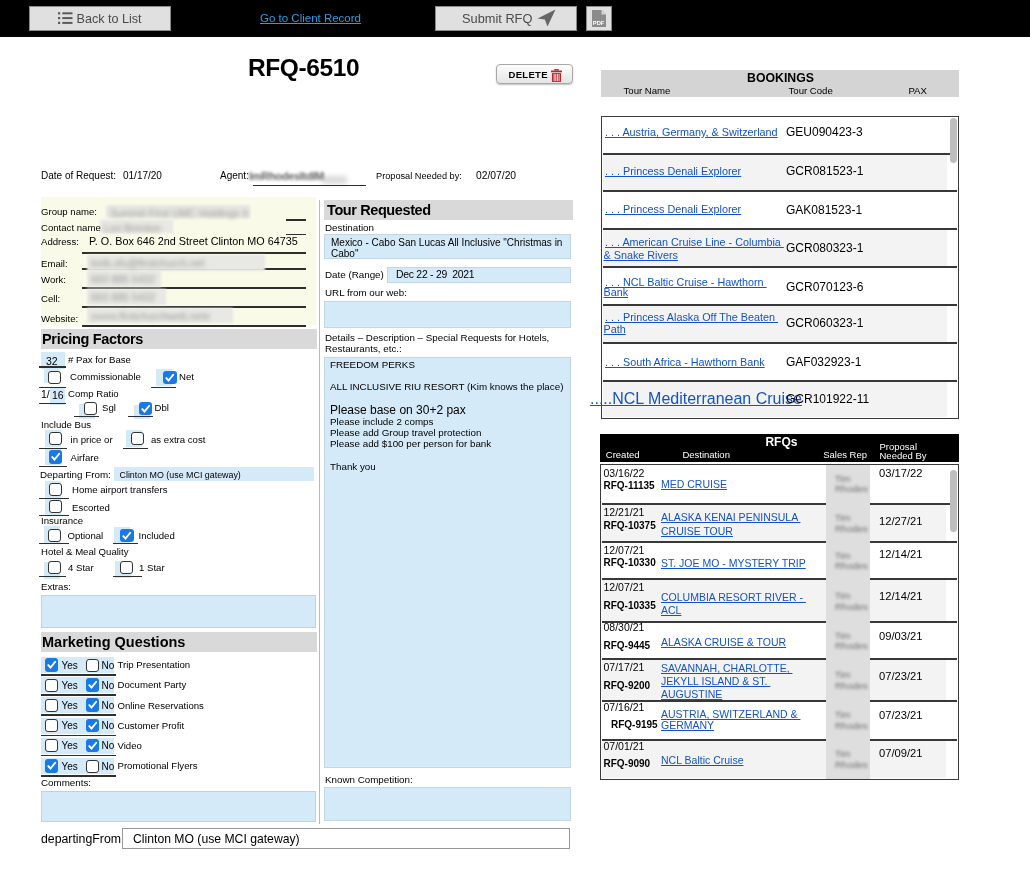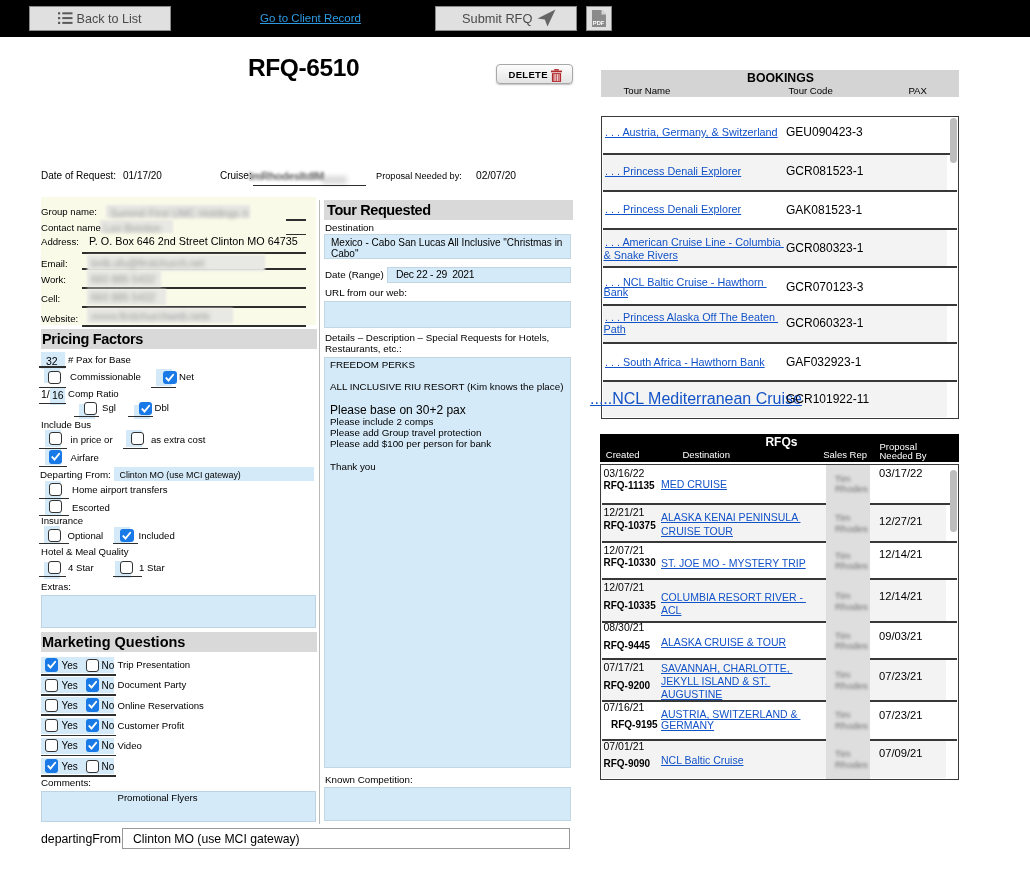--- a/index.html
+++ b/index.html
@@ -53,21 +53,21 @@
     <g stroke="#fff" stroke-width="0.9">
       <line x1="3.4" y1="5.4" x2="3.4" y2="13"></line>
       <line x1="5.2" y1="5.4" x2="5.2" y2="13"></line>
       <line x1="7" y1="5.4" x2="7" y2="13"></line>
       <line x1="8.8" y1="5.4" x2="8.8" y2="13"></line>
     </g>
   </svg>
 <div class="t b" style="left:508.5px;top:68.5px;font-size:9.5px;line-height:11.5px;letter-spacing:0.3px;">DELETE</div>
 <div class="t" style="left:41px;top:170.3px;font-size:10px;line-height:12px;">Date of Request:</div>
 <div class="t" style="left:123px;top:170.3px;font-size:10px;line-height:12px;">01/17/20</div>
-<div class="t" style="left:220px;top:170.3px;font-size:10px;line-height:12px;">Cruise:</div>
+<div class="t" style="left:220px;top:170.3px;font-size:10px;line-height:12px;">Agent:</div>
 <div class="ln" style="left:253px;top:184.5px;width:112.5px;"></div>
 <div class="bl b" style="left:249px;top:169.5px;font-size:11px;line-height:13px;width:76px;color:#606060;filter:blur(1.6px);letter-spacing:-0.3px;">ImRhodesItdIM</div>
 <div class="" style="left:322px;top:176px;width:25px;height:8px;background:#dadada;filter:blur(2.5px);"></div>
 <div class="t" style="left:376px;top:170.6px;font-size:9.2px;line-height:11.2px;">Proposal Needed by:</div>
 <div class="t" style="left:476px;top:170px;font-size:10.3px;line-height:12.3px;">02/07/20</div>
 <div class="" style="left:41px;top:197px;width:275px;height:128px;background:#fafae9;"></div>
 <div class="t" style="left:41px;top:206.2px;font-size:9.6px;line-height:11.6px;">Group name:</div>
 <div class="t" style="left:41px;top:221.8px;font-size:9.6px;line-height:11.6px;">Contact name</div>
 <div class="t" style="left:41px;top:235.7px;font-size:9.6px;line-height:11.6px;">Address:</div>
 <div class="t" style="left:41px;top:258.2px;font-size:9.6px;line-height:11.6px;">Email:</div>
@@ -241,21 +241,21 @@
 <div class="f" style="left:41px;top:758.0px;width:72.5px;height:16px;"></div>
 <div class="cbc" style="left:44.5px;top:759.0px;">
     <svg class="chk" width="11.5" height="11.5" viewBox="0 0 13 13">
       <path d="M2.6 6.9 L5.1 9.6 L10.4 3.1" stroke="#fff" stroke-width="2.2" fill="none" stroke-linecap="round"></path>
     </svg>
   </div>
 <div class="t" style="left:61.5px;top:760.6px;font-size:10px;line-height:12px;">Yes</div>
 <div class="cb" style="left:86px;top:759.5px;"></div>
 <div class="t" style="left:101.5px;top:760.6px;font-size:10px;line-height:12px;">No</div>
 <div class="ln" style="left:41px;top:775.0px;width:74.5px;"></div>
-<div class="t" style="left:117.5px;top:760.2px;font-size:9.6px;line-height:11.6px;margin-top:32px;">Promotional Flyers</div>
+<div class="t" style="left:117.5px;top:760.2px;font-size:9.6px;line-height:11.6px;">Promotional Flyers</div>
 <div class="t" style="left:41px;top:777px;font-size:9.8px;line-height:11.8px;">Comments:</div>
 <div class="f" style="left:41px;top:791px;width:275px;height:31px;border:1px solid #bdd3e2;"></div>
 <div class="t" style="left:41px;top:832.4px;font-size:12.3px;line-height:14.3px;">departingFrom</div>
 <div class="" style="left:122px;top:828px;width:448px;height:21px;background:#fff;border:1px solid #989898;"></div>
 <div class="t" style="left:133px;top:832px;font-size:12.2px;line-height:14.2px;">Clinton MO (use MCI gateway)</div>
 <div class="" style="left:318.5px;top:200px;width:1px;height:624px;background:#b9b9b9;"></div>
 <div class="bar" style="left:324px;top:200px;width:249px;height:20px;"></div>
 <div class="t b" style="left:327px;top:202px;font-size:14.5px;line-height:16.5px;letter-spacing:-0.4px;">Tour Requested</div>
 <div class="t" style="left:325px;top:221.5px;font-size:9.8px;line-height:11.8px;">Destination</div>
 <div class="f" style="left:324px;top:234px;width:247px;height:25px;border:1px solid #c3d6e4;"></div>
@@ -304,21 +304,21 @@
 <div class="lk" style="left:605px;top:275.7px;font-size:10.8px;line-height:12.8px;">. . . NCL Baltic Cruise - Hawthorn </div>
 <div class="lk" style="left:603.5px;top:286.4px;font-size:10.8px;line-height:12.8px;">Bank</div>
 <div class="lk" style="left:605px;top:310.6px;font-size:10.8px;line-height:12.8px;">. . . Princess Alaska Off The Beaten </div>
 <div class="lk" style="left:603.5px;top:323.4px;font-size:10.8px;line-height:12.8px;">Path</div>
 <div class="lk" style="left:605px;top:355.8px;font-size:10.8px;line-height:12.8px;">. . . South Africa - Hawthorn Bank</div>
 <div class="lk" style="left:590px;top:393.2px;font-size:16px;line-height:12.8px;">.....NCL Mediterranean Cruise</div>
 <div class="t" style="left:786px;top:125.2px;font-size:12.0px;line-height:14.0px;">GEU090423-3</div>
 <div class="t" style="left:786px;top:164.10000000000002px;font-size:12.0px;line-height:14.0px;">GCR081523-1</div>
 <div class="t" style="left:786px;top:202.5px;font-size:12.0px;line-height:14.0px;">GAK081523-1</div>
 <div class="t" style="left:786px;top:241.3px;font-size:12.0px;line-height:14.0px;">GCR080323-1</div>
-<div class="t" style="left:786px;top:280.2px;font-size:12.0px;line-height:14.0px;">GCR070123-3</div>
+<div class="t" style="left:786px;top:280.2px;font-size:12.0px;line-height:14.0px;">GCR070123-6</div>
 <div class="t" style="left:786px;top:316.2px;font-size:12.0px;line-height:14.0px;">GCR060323-1</div>
 <div class="t" style="left:786px;top:355.0px;font-size:12.0px;line-height:14.0px;">GAF032923-1</div>
 <div class="t" style="left:786px;top:392.40000000000003px;font-size:12.0px;line-height:14.0px;">GCR101922-11</div>
 <div class="" style="left:600px;top:434px;width:359px;height:28px;background:#000;"></div>
 <div class="t b" style="left:765.4px;top:434.5px;font-size:12px;line-height:14px;color:#fff;">RFQs</div>
 <div class="t" style="left:605.8px;top:449px;font-size:9.5px;line-height:11.5px;color:#fff;">Created</div>
 <div class="t" style="left:682.4px;top:449px;font-size:9.5px;line-height:11.5px;color:#fff;">Destination</div>
 <div class="t" style="left:823.2px;top:449px;font-size:9.5px;line-height:11.5px;color:#fff;">Sales Rep</div>
 <div class="t" style="left:879.5px;top:440.5px;font-size:9.5px;line-height:11.5px;color:#fff;">Proposal</div>
 <div class="t" style="left:879.5px;top:450px;font-size:9.5px;line-height:11.5px;color:#fff;">Needed By</div>

